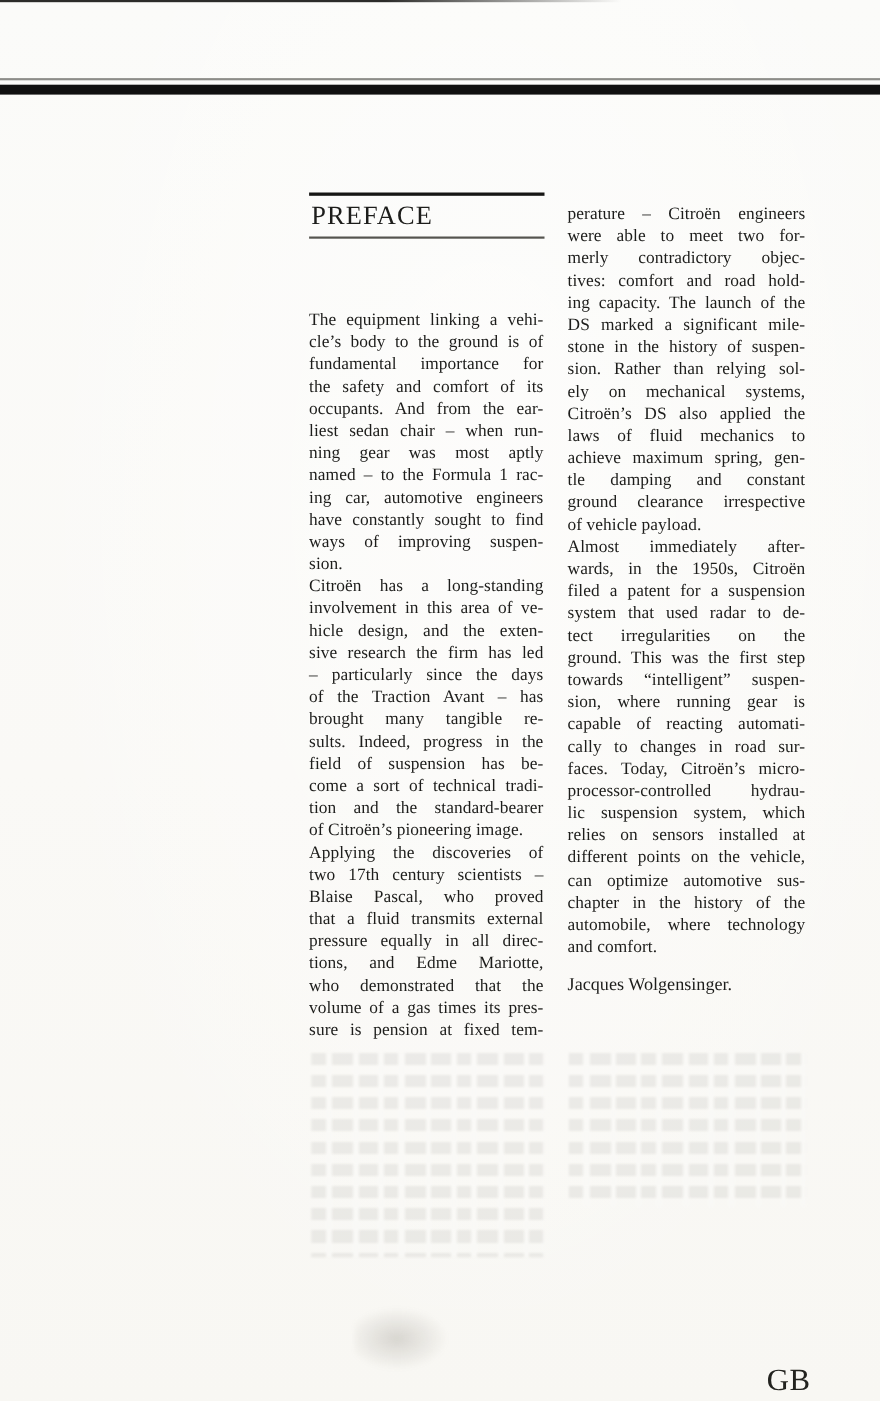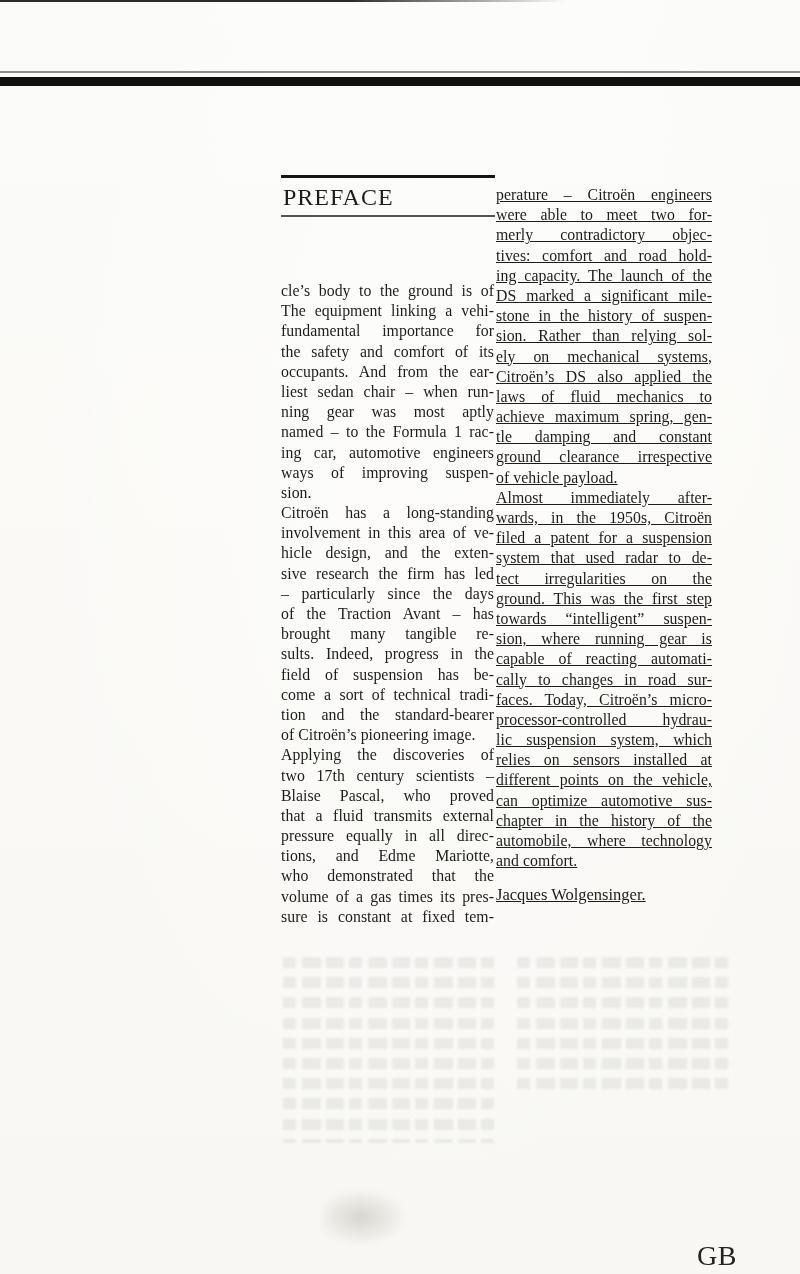--- a/index.html
+++ b/index.html
@@ -52,21 +52,21 @@
   }
   .heading-rule-bottom { height: 2px; background: #55544f; margin-top: 1px; }
 
   
   .column {
     position: absolute;
     font-size: 15.8px;
     line-height: 20.2px;
   }
   .column-left  { left: 281px; top: 281px; width: 213px; }
-  .column-right { left: 496px; top: 185px; width: 216px; text-decoration: underline; }
+  .column-right { left: 516px; top: 185px; width: 216px; }
 
   .bodyline {
     height: 20.2px;
     white-space: nowrap;
     text-align: justify;
     text-align-last: justify;
     letter-spacing: 0.05px;
   }
   .bodyline.paraend {
     text-align-last: left;
@@ -122,29 +122,30 @@
   <div class="divider-bar"></div>
 
   <div class="preface-block">
     <div class="heading-rule-top"></div>
     <h1 class="preface-title">PREFACE</h1>
     <div class="heading-rule-bottom"></div>
   </div>
 
   <div class="column column-left">
     <div>
+        <div class="bodyline">The equipment linking a vehi-</div>
         <div class="bodyline">cle’s body to the ground is of</div>
-        <div class="bodyline">The equipment linking a vehi-</div>
         <div class="bodyline">fundamental importance for</div>
         <div class="bodyline">the safety and comfort of its</div>
         <div class="bodyline">occupants. And from the ear-</div>
         <div class="bodyline">liest sedan chair – when run-</div>
         <div class="bodyline">ning gear was most aptly</div>
         <div class="bodyline">named – to the Formula 1 rac-</div>
         <div class="bodyline">ing car, automotive engineers</div>
+        <div class="bodyline">have constantly sought to find</div>
         <div class="bodyline">ways of improving suspen-</div>
         <div class="bodyline paraend">sion.</div>
         <div class="bodyline">Citroën has a long-standing</div>
         <div class="bodyline">involvement in this area of ve-</div>
         <div class="bodyline">hicle design, and the exten-</div>
         <div class="bodyline">sive research the firm has led</div>
         <div class="bodyline">– particularly since the days</div>
         <div class="bodyline">of the Traction Avant – has</div>
         <div class="bodyline">brought many tangible re-</div>
         <div class="bodyline">sults. Indeed, progress in the</div>
@@ -153,21 +154,21 @@
         <div class="bodyline">tion and the standard-bearer</div>
         <div class="bodyline paraend">of Citroën’s pioneering image.</div>
         <div class="bodyline">Applying the discoveries of</div>
         <div class="bodyline">two 17th century scientists –</div>
         <div class="bodyline">Blaise Pascal, who proved</div>
         <div class="bodyline">that a fluid transmits external</div>
         <div class="bodyline">pressure equally in all direc-</div>
         <div class="bodyline">tions, and Edme Mariotte,</div>
         <div class="bodyline">who demonstrated that the</div>
         <div class="bodyline">volume of a gas times its pres-</div>
-        <div class="bodyline">sure is constant at fixed tem-</div>
+        <div class="bodyline">sure is pension at fixed tem-</div>
       </div>
   </div>
 
   <div class="column column-right">
     <div>
         <div class="bodyline">perature – Citroën engineers</div>
         <div class="bodyline">were able to meet two for-</div>
         <div class="bodyline">merly contradictory objec-</div>
         <div class="bodyline">tives: comfort and road hold-</div>
         <div class="bodyline">ing capacity. The launch of the</div>

